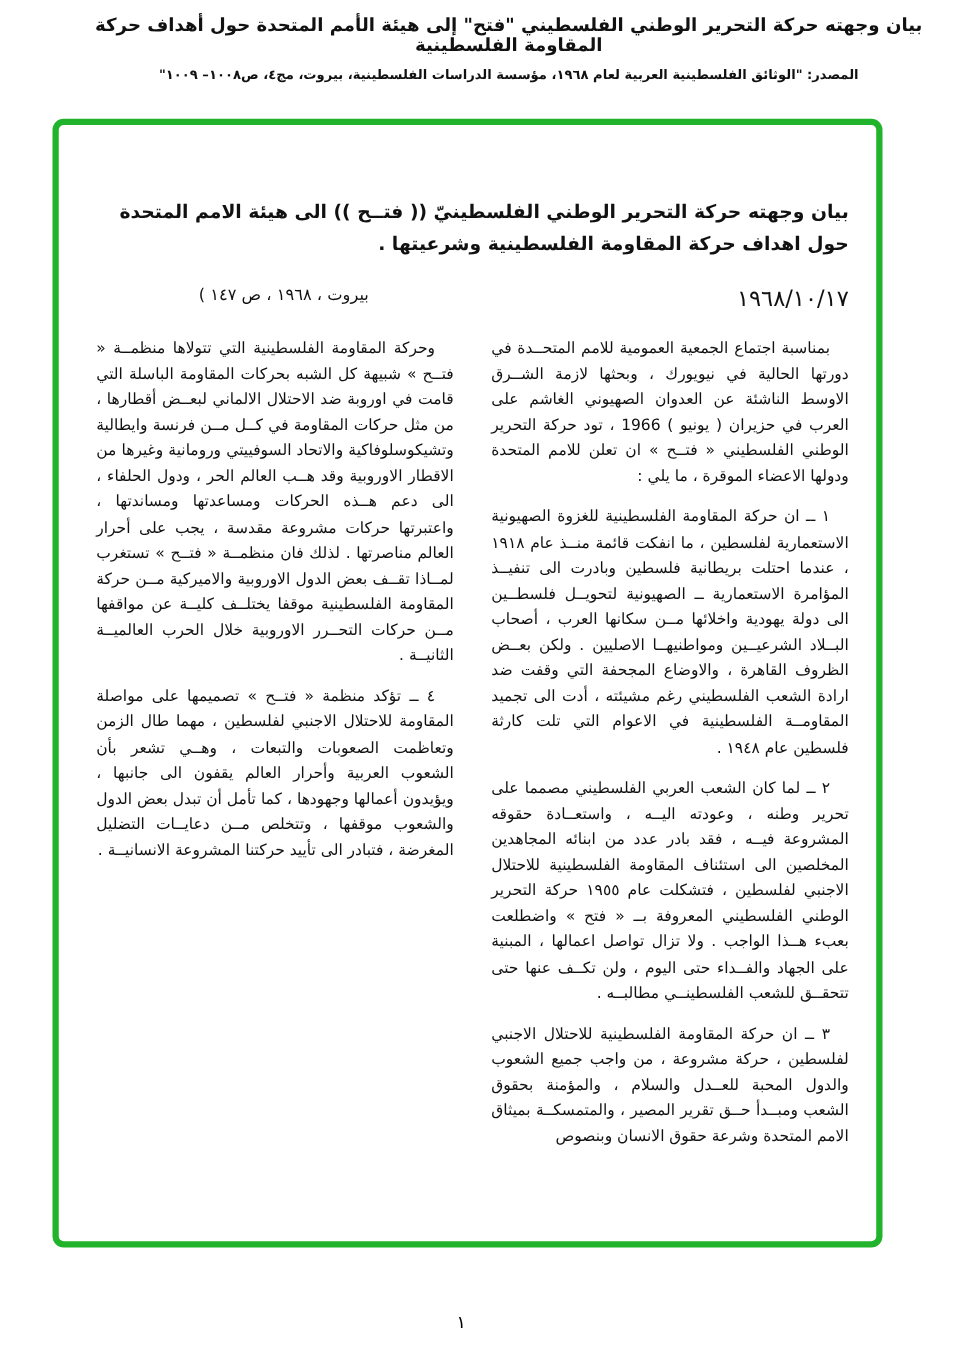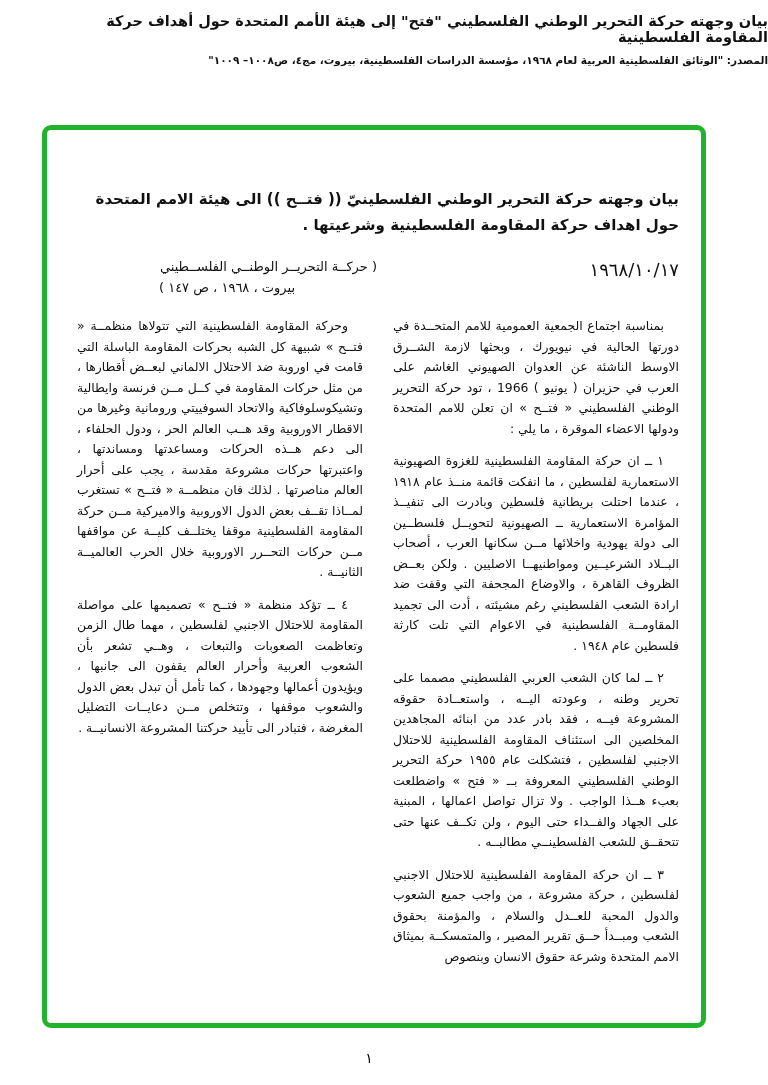--- a/index.html
+++ b/index.html
@@ -5,32 +5,31 @@
   * { box-sizing: border-box; }
   html, body { margin: 0; padding: 0; }
   body {
     width: 768px; height: 1085px;
     background: #ffffff;
     font-family: "DejaVu Sans", sans-serif;
     color: #111;
     position: relative;
     overflow: hidden;
   }
-  .top-header { direction: rtl; text-align: right; padding-top: 13px; padding-left: 46px; }
+  .top-header { direction: rtl; text-align: center; padding-top: 13px; padding-left: 46px; }
   .h1 { font-weight: bold; font-size: 14.5px; letter-spacing: 0.2px; }
   .h2 { font-weight: bold; font-size: 10.5px; margin-top: 9px; }
 
   .frame {
     position: absolute; left: 42px; top: 95px;
     width: 664px; height: 903px;
     border: 5px solid #21b32b;
     border-radius: 9px;
     background: #fff;
     overflow: hidden;
-    margin-top: 30px;
   }
   .doc { direction: rtl; padding: 56px 22px 0 30px; }
 
   .title { font-weight: bold; font-size: 15px; line-height: 26px; text-align: right; }
 
   .meta { display: flex; justify-content: space-between; align-items: flex-start; margin-top: 18px; }
   .date { direction: ltr; font-size: 18px; padding-top: 3px; }
   .citation { width: 300px; font-size: 13px; line-height: 21px; text-align: right; }
   .cite-center { text-align: center; }
 
@@ -60,21 +59,20 @@
   <div class="doc">
 
     <div class="title">
       <div>بيان وجهته حركة التحرير الوطني الفلسطينيّ (( فتــح )) الى هيئة الامم المتحدة</div>
       <div>حول اهداف حركة المقاومة الفلسطينية وشرعيتها .</div>
     </div>
 
     <div class="meta">
       <div class="date">١٩٦٨/١٠/١٧</div>
       <div class="citation">
-        <div>( حركــة التحريــر الوطنــي الفلســطيني</div>
         <div class="cite-center">بيروت ، ١٩٦٨ ، ص ١٤٧ )</div>
       </div>
     </div>
 
     <div class="cols">
       <div class="col">
         <p class="para indent">بمناسبة اجتماع الجمعية العمومية للامم المتحــدة في دورتها الحالية في نيويورك ، وبحثها لازمة الشــرق الاوسط الناشئة عن العدوان الصهيوني الغاشم على العرب في حزيران ( يونيو ) 1966 ، تود حركة التحرير الوطني الفلسطيني « فتــح » ان تعلن للامم المتحدة ودولها الاعضاء الموقرة ، ما يلي :</p>
         <p class="para indent">١ ــ ان حركة المقاومة الفلسطينية للغزوة الصهيونية الاستعمارية لفلسطين ، ما انفكت قائمة منــذ عام ١٩١٨ ، عندما احتلت بريطانية فلسطين وبادرت الى تنفيــذ المؤامرة الاستعمارية ــ الصهيونية لتحويــل فلسطــين الى دولة يهودية واخلائها مــن سكانها العرب ، أصحاب البــلاد الشرعيــين ومواطنيهــا الاصليين . ولكن بعــض الظروف القاهرة ، والاوضاع المجحفة التي وقفت ضد ارادة الشعب الفلسطيني رغم مشيئته ، أدت الى تجميد المقاومــة الفلسطينية في الاعوام التي تلت كارثة فلسطين عام ١٩٤٨ .</p>
         <p class="para indent">٢ ــ لما كان الشعب العربي الفلسطيني مصمما على تحرير وطنه ، وعودته اليــه ، واستعــادة حقوقه المشروعة فيــه ، فقد بادر عدد من ابنائه المجاهدين المخلصين الى استئناف المقاومة الفلسطينية للاحتلال الاجنبي لفلسطين ، فتشكلت عام ١٩٥٥ حركة التحرير الوطني الفلسطيني المعروفة بــ « فتح » واضطلعت بعبء هــذا الواجب . ولا تزال تواصل اعمالها ، المبنية على الجهاد والفــداء حتى اليوم ، ولن تكــف عنها حتى تتحقــق للشعب الفلسطينــي مطالبــه .</p>
         <p class="para indent">٣ ــ ان حركة المقاومة الفلسطينية للاحتلال الاجنبي لفلسطين ، حركة مشروعة ، من واجب جميع الشعوب والدول المحبة للعــدل والسلام ، والمؤمنة بحقوق الشعب ومبــدأ حــق تقرير المصير ، والمتمسكــة بميثاق الامم المتحدة وشرعة حقوق الانسان وبنصوص</p>

